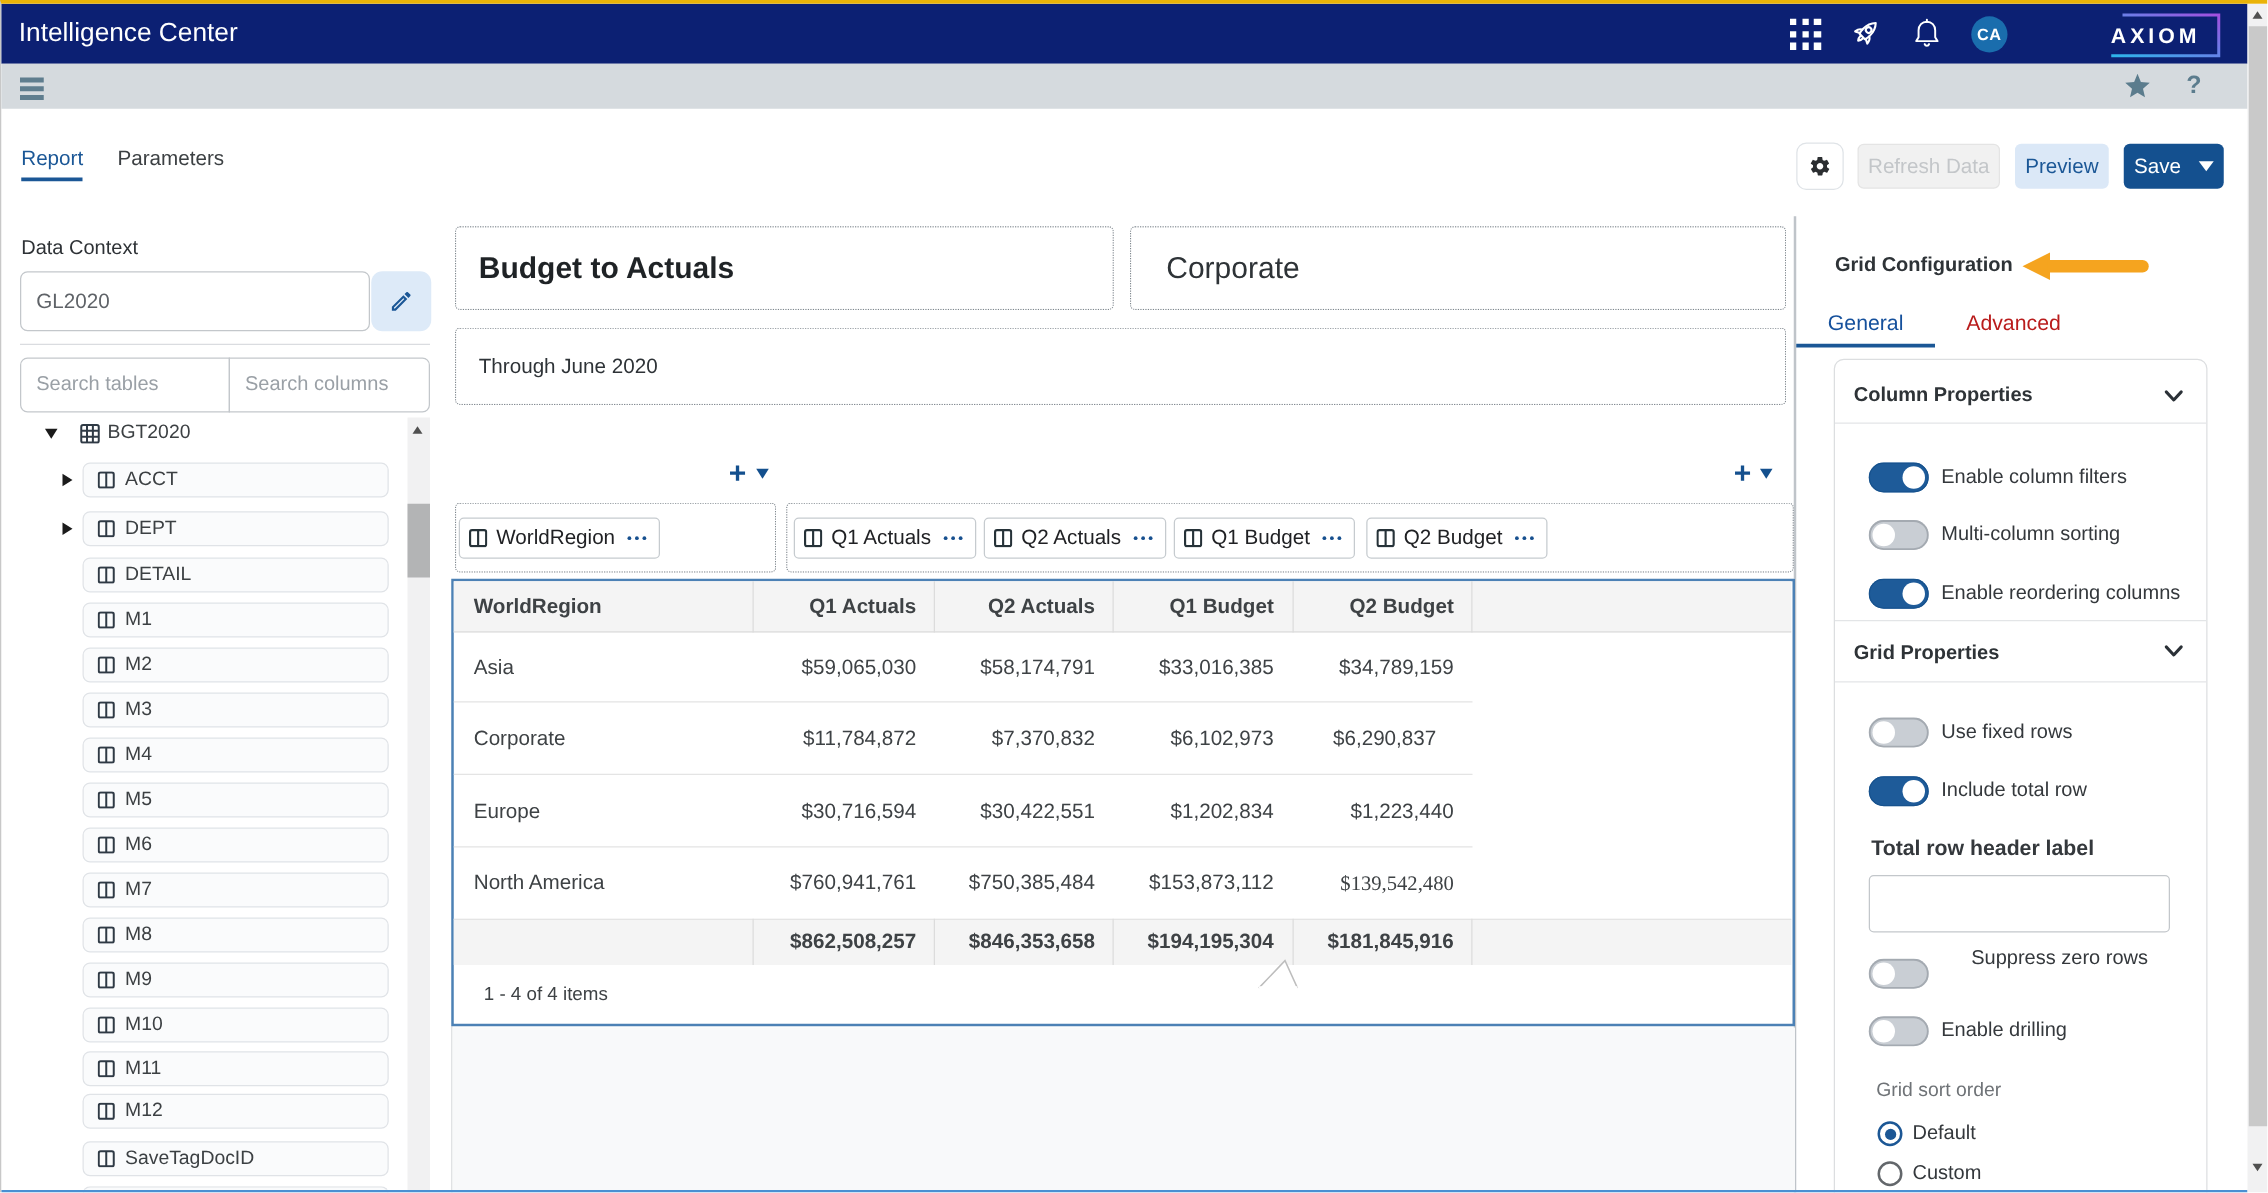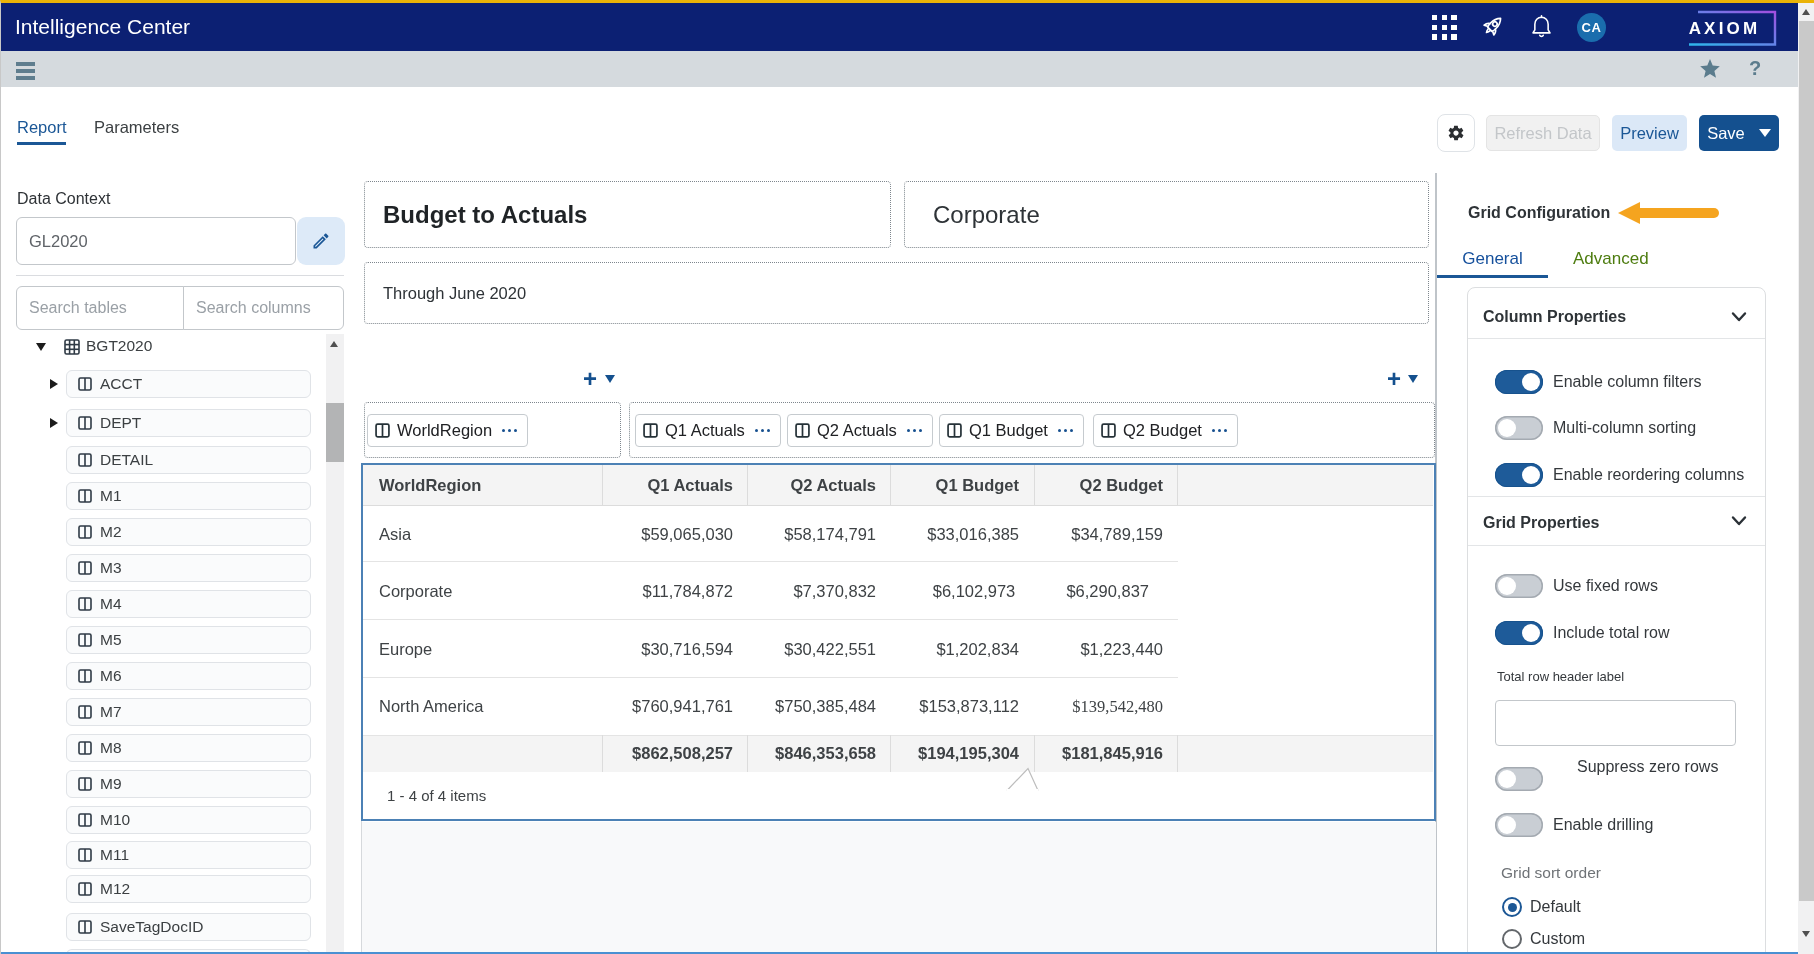--- a/index.html
+++ b/index.html
@@ -371,21 +371,21 @@
     <div class="abs rowline" style="left:0; top:41px; width:815px; height:56px;"></div>
     <div class="gcell" style="left:16px; top:41px; height:56px; line-height:56px;">Asia</div>
     <div class="gcell" style="left:240px; top:41px; width:130px; height:56px; line-height:56px; text-align:right;">$59,065,030</div>
     <div class="gcell" style="left:385px; top:41px; width:128px; height:56px; line-height:56px; text-align:right;">$58,174,791</div>
     <div class="gcell" style="left:528px; top:41px; width:128px; height:56px; line-height:56px; text-align:right;">$33,016,385</div>
     <div class="gcell" style="left:672px; top:41px; width:128px; height:56px; line-height:56px; text-align:right;">$34,789,159</div>
     <div class="abs rowline" style="left:0; top:97px; width:815px; height:58px;"></div>
     <div class="gcell" style="left:16px; top:97px; height:58px; line-height:58px;">Corporate</div>
     <div class="gcell" style="left:240px; top:97px; width:130px; height:58px; line-height:58px; text-align:right;">$11,784,872</div>
     <div class="gcell" style="left:385px; top:97px; width:128px; height:58px; line-height:58px; text-align:right;">$7,370,832</div>
-    <div class="gcell" style="left:547px; top:97px; width:128px; height:58px; line-height:58px; text-align:center;">$6,102,973</div>
+    <div class="gcell" style="left:528px; top:97px; width:128px; height:58px; line-height:58px; text-align:right;">$6,102,973</div>
     <div class="gcell" style="left:658px; top:97px; width:128px; height:58px; line-height:58px; text-align:right;">$6,290,837</div>
     <div class="abs rowline" style="left:0; top:155px; width:815px; height:58px;"></div>
     <div class="gcell" style="left:16px; top:155px; height:58px; line-height:58px;">Europe</div>
     <div class="gcell" style="left:240px; top:155px; width:130px; height:58px; line-height:58px; text-align:right;">$30,716,594</div>
     <div class="gcell" style="left:385px; top:155px; width:128px; height:58px; line-height:58px; text-align:right;">$30,422,551</div>
     <div class="gcell" style="left:528px; top:155px; width:128px; height:58px; line-height:58px; text-align:right;">$1,202,834</div>
     <div class="gcell" style="left:672px; top:155px; width:128px; height:58px; line-height:58px; text-align:right;">$1,223,440</div>
     <div class="abs" style="left:0; top:213px; width:815px; height:57px;"></div>
     <div class="gcell" style="left:16px; top:213px; height:57px; line-height:57px;">North America</div>
     <div class="gcell" style="left:240px; top:213px; width:130px; height:57px; line-height:57px; text-align:right;">$760,941,761</div>
@@ -413,21 +413,21 @@
       <path d="M10 23.5 L31 1.5 L41 23.5" fill="#fff" stroke="#bdbdbd" stroke-width="1.2"></path>
     </svg>
   <div class="abs" style="left:1006px; top:786px; width:31px; height:2px; background:#fff;"></div>
 
   <div class="abs ptitle" style="left:1467px; top:201px;">Grid Configuration</div>
 
   <div class="abs" style="left:1617px; top:198.5px; width:0; height:0; border-right:22px solid #f5a41f; border-top:11px solid transparent; border-bottom:11px solid transparent;"></div>
   <div class="abs" style="left:1637px; top:204.5px; width:81px; height:10px; background:#f5a41f; border-radius:0 5px 5px 0;"></div>
 
   <div class="abs" style="left:1436px; top:246px; width:111px; text-align:center; font-size:17px; color:#15509c; font-weight:500;">General</div>
-  <div class="abs" style="left:1572px; top:246px; font-size:17px; color:#4d7c0f; font-weight:500;">Advanced</div>
+  <div class="abs" style="left:1572px; top:246px; font-size:17px; color:#b91c1c; font-weight:500;">Advanced</div>
   <div class="abs" style="left:1436px; top:272px; width:111px; height:3px; background:#1b5796;"></div>
 
   <div class="abs" style="left:1466px; top:284px; width:299px; height:700px; border:1px solid #dcdee0; border-radius:8px;"></div>
   <div class="abs ptitle" style="left:1482px; top:305px;">Column Properties</div>
   <svg class="abs" style="left:1730px; top:308px;" width="16" height="12" viewBox="0 0 16 12">
       <polyline points="2,2.5 8,9 14,2.5" fill="none" stroke="#2b3137" stroke-width="2.4" stroke-linecap="round" stroke-linejoin="round"></polyline>
     </svg>
   <div class="abs" style="left:1467px; top:335px; width:297px; height:1px; background:#e3e5e7;"></div>
 
   <div class="abs tog on" style="top:367px;">
@@ -452,21 +452,21 @@
 
   <div class="abs tog off" style="top:571px;">
       <div class="knob"></div>
     </div>
   <div class="abs toglbl" style="top:574px;">Use fixed rows</div>
   <div class="abs tog on" style="top:618px;">
       <div class="knob"></div>
     </div>
   <div class="abs toglbl" style="top:621px;">Include total row</div>
 
-  <div class="abs" style="left:1496px; top:666px; font-size:13px; color:#34383c; font-weight:400;">Total row header label</div>
+  <div class="abs" style="left:1496px; top:666px; font-size:17px; color:#34383c; font-weight:700;">Total row header label</div>
   <div class="abs input" style="left:1494px; top:697px; width:241px; height:46px; border-radius:4px;"></div>
 
   <div class="abs tog off" style="top:764px;">
       <div class="knob"></div>
     </div>
   <div class="abs toglbl" style="top:755px;margin-left:24px;">Suppress zero rows</div>
   <div class="abs tog off" style="top:810px;">
       <div class="knob"></div>
     </div>
   <div class="abs toglbl" style="top:813px;">Enable drilling</div>

